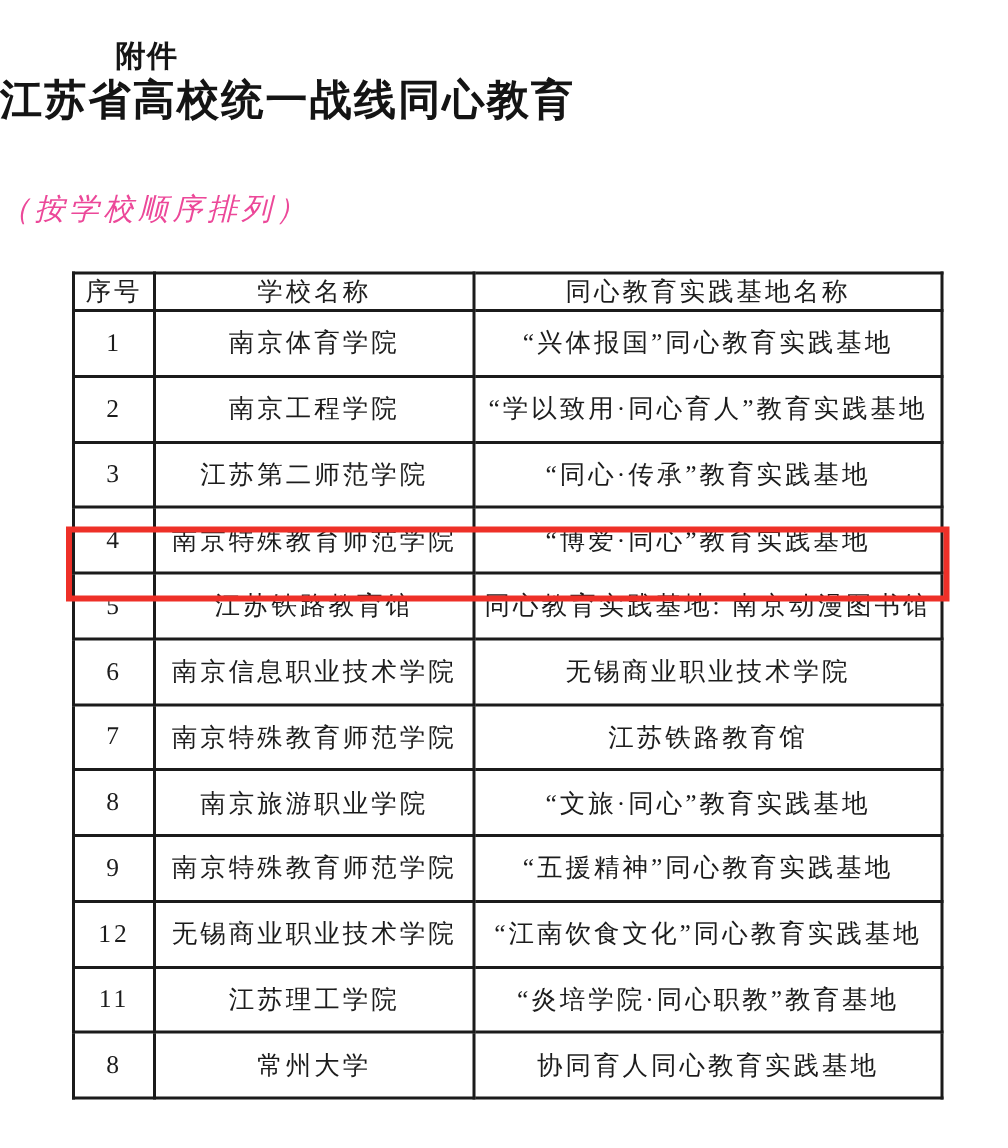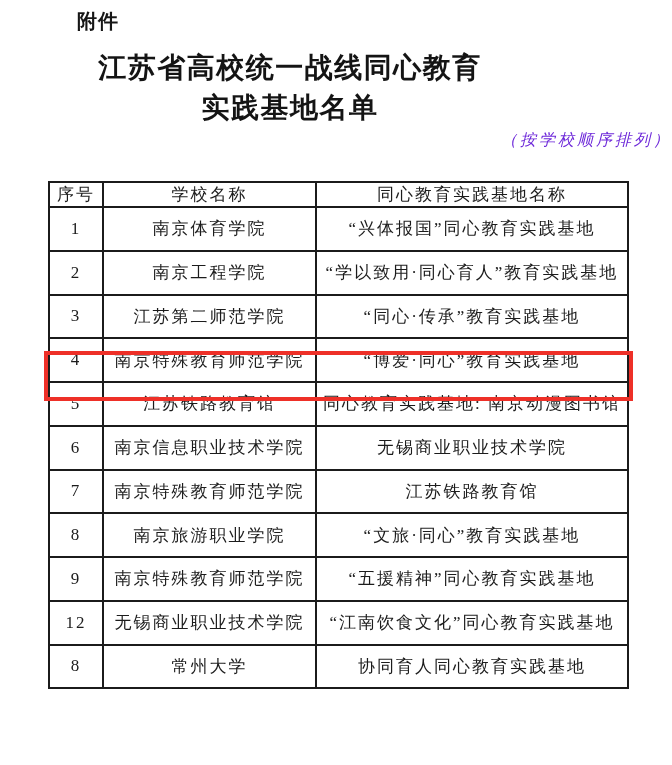--- a/index.html
+++ b/index.html
@@ -11,52 +11,51 @@
     position: relative;
     width: 672px;
     height: 765px;
     overflow: hidden;
     font-family: "Liberation Serif", "DejaVu Serif", serif;
     color: #1e1e1e;
   }
   .attachment-label {
     position: absolute;
     left: 77px;
-    top: 8px;
+    top: 24px;
     font-family: Liberation Sans, sans-serif;
     font-weight: bold;
     font-size: 20px;
     letter-spacing: 1px;
     color: #161616;
     white-space: nowrap;
     text-align: right;
   }
   .doc-title {
     position: absolute;
     left: 0;
     top: 48px;
     width: 580px;
-    text-align: center;
     font-weight: bold;
     font-size: 28px;
     line-height: 40px;
     letter-spacing: 1.5px;
     color: #141414;
   }
   .doc-subtitle {
     position: absolute;
     left: 0;
     top: 129px;
     width: 672px;
-    text-align: right;
+    text-align: left;
     font-style: italic;
-    font-size: 16px;
+    font-size: 20px;
     line-height: 22px;
     letter-spacing: 3px;
-    color: #6d28d9;
+    color: #ec4899;
   }
   table.base-table {
     position: absolute;
     left: 48px;
     top: 181px;
     width: 579px;
     border-collapse: collapse;
     table-layout: fixed;
   }
   table.base-table col.col-no { width: 54px; }
@@ -89,21 +88,20 @@
     box-sizing: border-box;
   }
 </style>
 </head>
 <body>
 
 <div class="attachment-label">附件</div>
 
 <div class="doc-title">
   <div>江苏省高校统一战线同心教育</div>
-  <div>实践基地名单</div>
 </div>
 
 <div class="doc-subtitle">（按学校顺序排列）</div>
 
 <table class="base-table">
   <colgroup>
     <col class="col-no">
     <col class="col-school">
     <col class="col-base">
   </colgroup>
@@ -159,20 +157,25 @@
     <td class="cell-no">9</td>
     <td class="cell-school">南京特殊教育师范学院</td>
     <td class="cell-base">“五援精神”同心教育实践基地</td>
   </tr>
       <tr>
     <td class="cell-no">12</td>
     <td class="cell-school">无锡商业职业技术学院</td>
     <td class="cell-base">“江南饮食文化”同心教育实践基地</td>
   </tr>
       <tr>
+    <td class="cell-no">11</td>
+    <td class="cell-school">江苏理工学院</td>
+    <td class="cell-base">“炎培学院·同心职教”教育基地</td>
+  </tr>
+      <tr>
     <td class="cell-no">8</td>
     <td class="cell-school">常州大学</td>
     <td class="cell-base">协同育人同心教育实践基地</td>
   </tr>
     </tbody>
 </table>
 
 <div class="highlight-box" id="highlight-box" style="border-color: rgb(238, 48, 40); left: 44px; top: 351.25px; width: 589px; height: 49.75px;"></div>
 
 </body></html>

